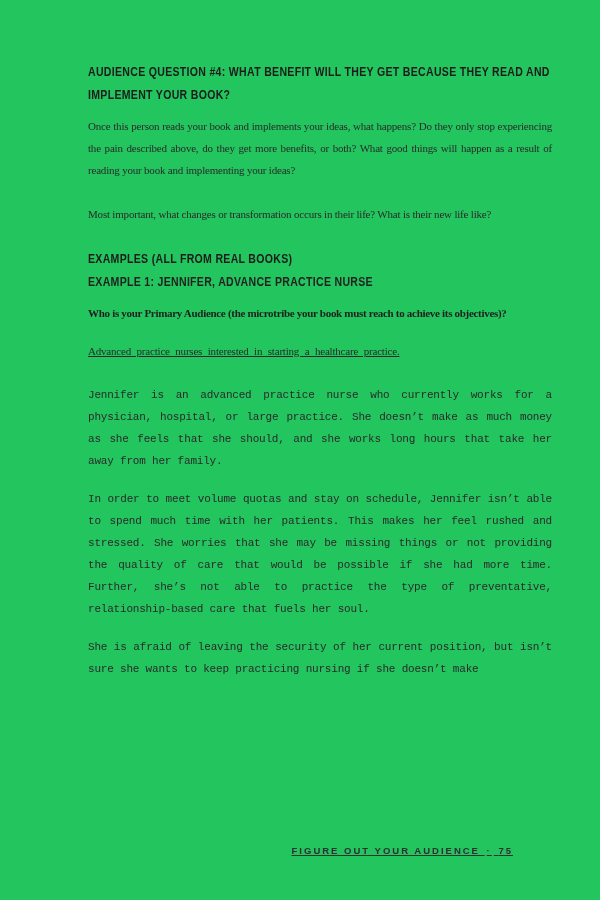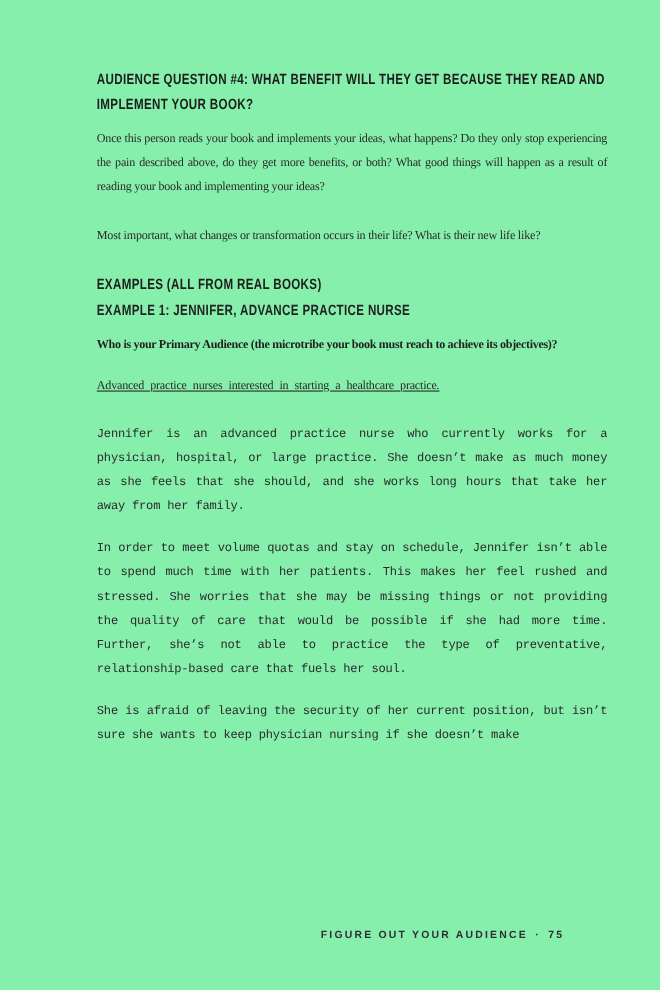--- a/index.html
+++ b/index.html
@@ -8,21 +8,21 @@
     width: 600px;
     height: 900px;
     position: relative;
     overflow: hidden;
     font-family: "Liberation Serif", serif;
     color: #2a2a2a;
   }
   .page {
     position: absolute;
     inset: 0;
-    background: #86efac;
+    background: #22c55e;
     padding: 60px 48px 0 88px;
   }
   
   .kicker-line {
     font-family: "Liberation Sans", sans-serif;
     font-weight: 700;
     font-size: 13.5px;
     line-height: 23px;
     letter-spacing: 0.4px;
     color: #1c1c1c;
@@ -54,20 +54,21 @@
   .footer {
     position: absolute;
     top: 845px;
     right: 87px;
     font-family: "Liberation Sans", sans-serif;
     font-size: 9.5px;
     font-weight: 700;
     letter-spacing: 2px;
     color: #2e2e33;
     white-space: nowrap;
+    text-decoration: underline;
   }
   .footer .sep { padding: 0 2px; }
 </style>
 </head>
 <body>
 
 <div class="page">
 
   <div class="kicker-block">
     <div class="kicker-line">AUDIENCE QUESTION #4: WHAT BENEFIT WILL THEY GET BECAUSE THEY READ AND</div>
@@ -85,21 +86,21 @@
 
   <p class="para q">Who is your Primary Audience (the microtribe your book must reach to achieve its objectives)?</p>
 
   <p class="para spread">Advanced practice nurses interested in starting a healthcare practice.</p>
 
 
   <p class="para tight">Jennifer is an advanced practice nurse who currently works for a physician, hospital, or large practice. She doesn’t make as much money as she feels that she should, and she works long hours that take her away from her family.</p>
 
   <p class="para tight">In order to meet volume quotas and stay on schedule, Jennifer isn’t able to spend much time with her patients. This makes her feel rushed and stressed. She worries that she may be missing things or not providing the quality of care that would be possible if she had more time. Further, she’s not able to practice the type of preventative, relationship-based care that fuels her soul.</p>
 
-  <p class="para tight">She is afraid of leaving the security of her current position, but isn’t sure she wants to keep physician nursing if she doesn’t make</p>
+  <p class="para tight">She is afraid of leaving the security of her current position, but isn’t sure she wants to keep practicing nursing if she doesn’t make</p>
 
   <div class="footer">
     <span>FIGURE OUT YOUR AUDIENCE</span>
     <span class="sep">·</span>
     <span>75</span>
   </div>
 
 </div>
 
 </body></html>

